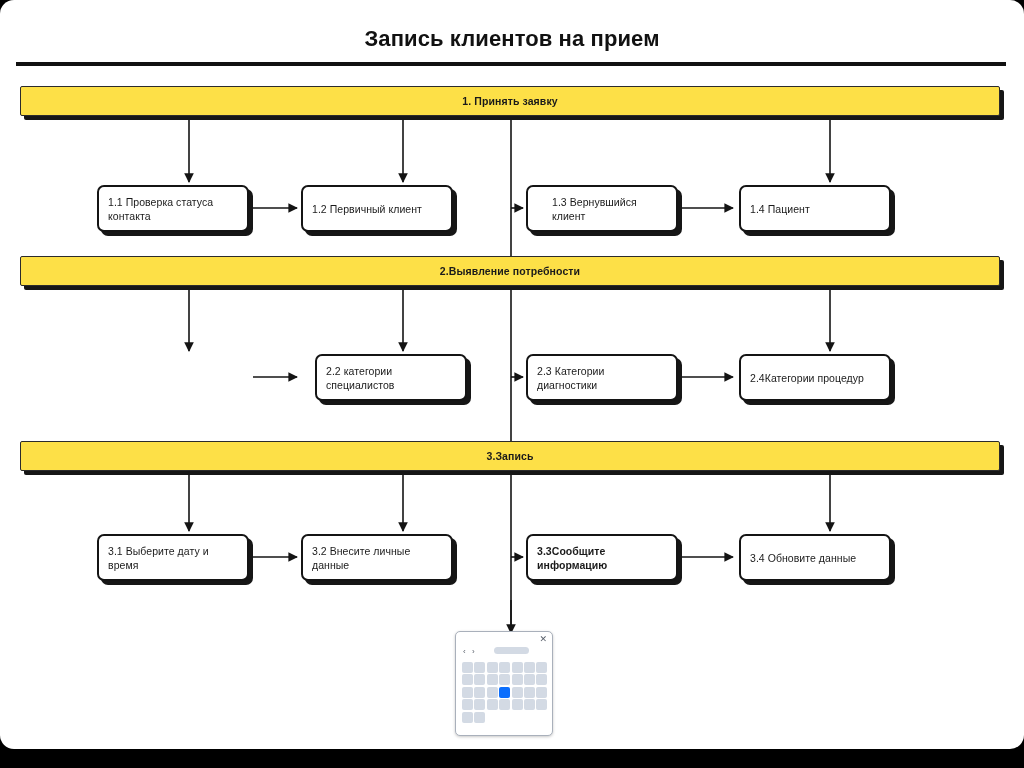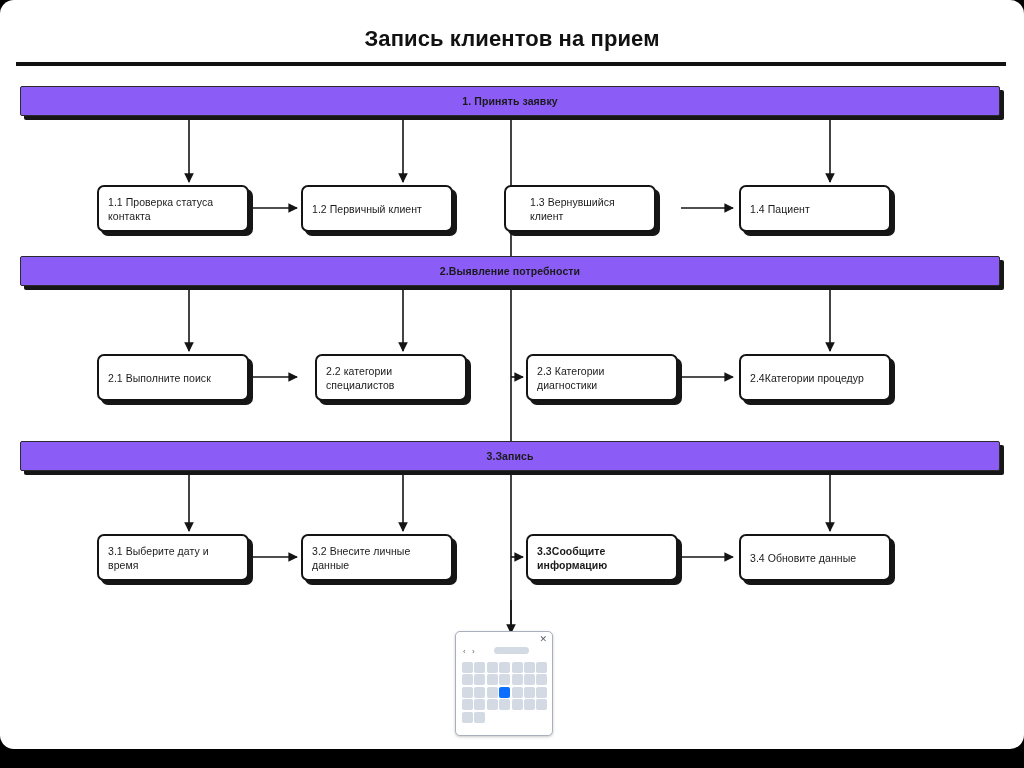--- a/index.html
+++ b/index.html
@@ -51,21 +51,21 @@
     position: absolute;
     left: 0; top: 0;
     width: 1024px; height: 749px;
     pointer-events: none;
   }
 
   
   .band {
     position: absolute;
     height: 30px;
-    background: #8b5cf6;
+    background: #fde047;
     border: 1px solid #2b2b2b;
     border-radius: 2px;
     box-shadow: 4px 4px 0 0 #161616;
     display: flex;
     align-items: center;
     justify-content: center;
     z-index: 3;
   }
   .band-label {
     font-size: 10.5px;
@@ -222,34 +222,31 @@
     <div class="band" style="left:20px; top:86px; width:980px;">
       <span class="band-label">1. Принять заявку</span>
     </div>
 
     <div class="node" style="left:97px; top:185px;justify-content:flex-end;">
       <span class="node-label">1.1 Проверка статуса контакта</span>
     </div>
     <div class="node" style="left:301px; top:185px;text-align:center;">
       <span class="node-label">1.2 Первичный клиент</span>
     </div>
-    <div class="node" style="left:504px; top:185px;padding-left:24px;">
+    <div class="node" style="left:526px; top:185px;padding-left:24px;">
       <span class="node-label">1.3 Вернувшийся клиент</span>
     </div>
     <div class="node" style="left:739px; top:185px;">
       <span class="node-label">1.4 Пациент</span>
     </div>
 
     <div class="band" style="left:20px; top:256px; width:980px;">
       <span class="band-label">2.Выявление потребности</span>
     </div>
 
-    <div class="node" style="left:97px; top:354px;">
-      <span class="node-label">2.1 Выполните поиск</span>
-    </div>
     <div class="node" style="left:315px; top:354px;">
       <span class="node-label">2.2 категории специалистов</span>
     </div>
     <div class="node" style="left:526px; top:354px;">
       <span class="node-label">2.3 Категории диагностики</span>
     </div>
     <div class="node" style="left:739px; top:354px;text-align:center;">
       <span class="node-label">2.4Категории процедур</span>
     </div>
 

